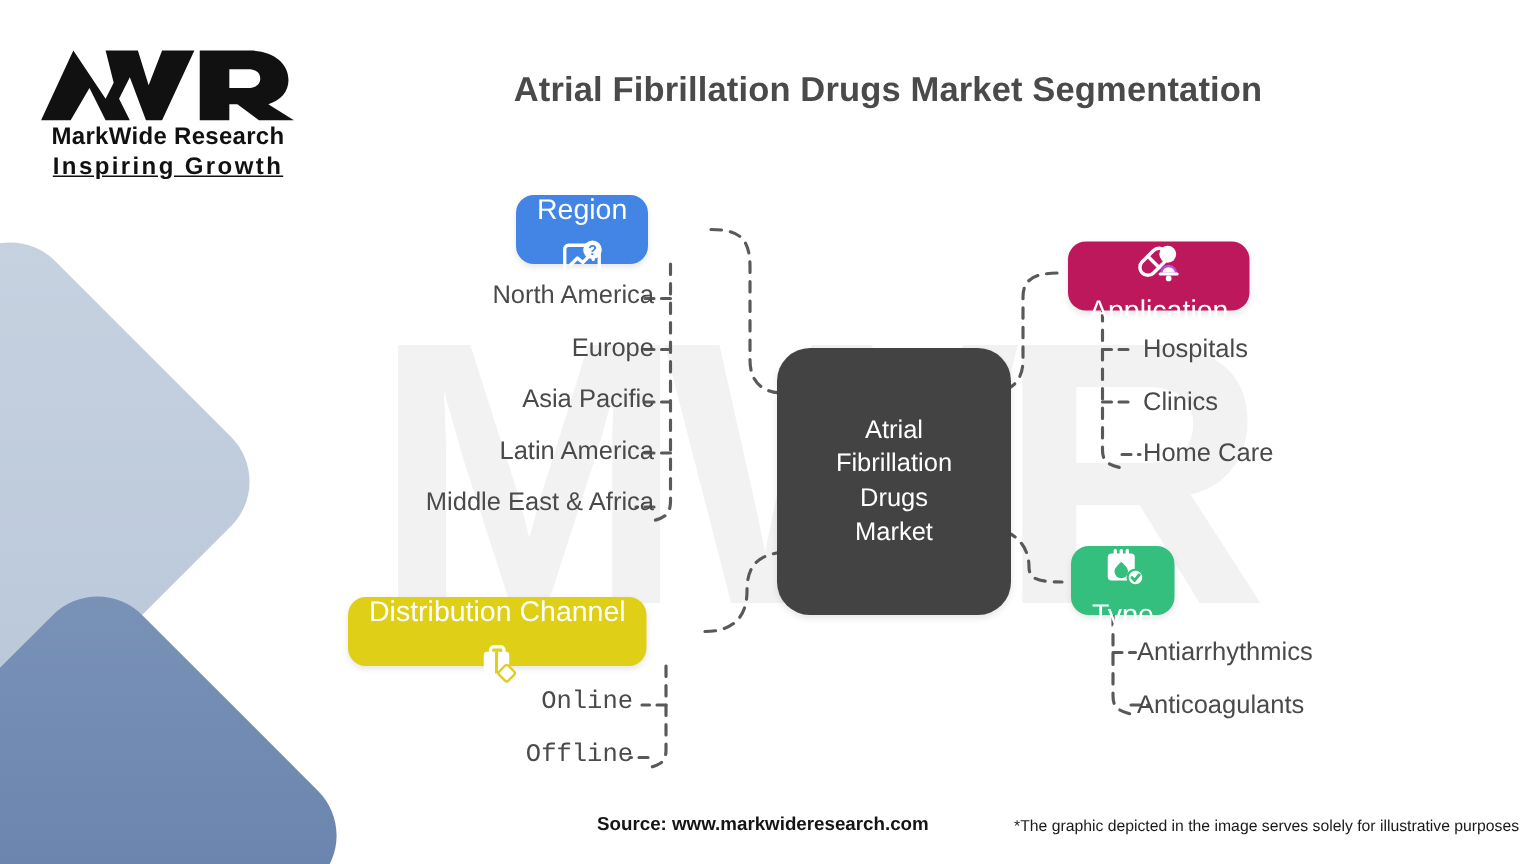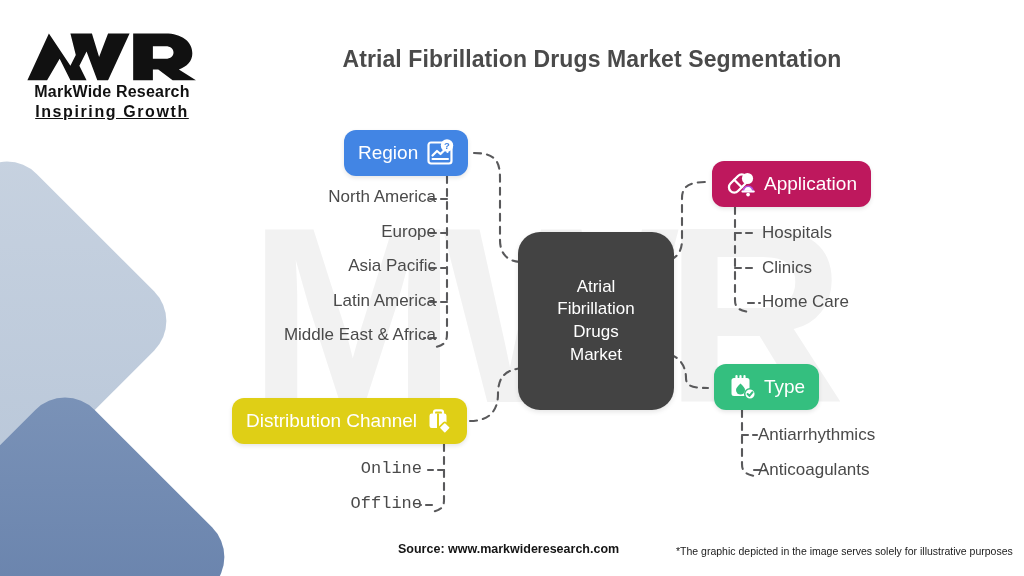--- a/index.html
+++ b/index.html
@@ -100,20 +100,21 @@
   .badge {
     position: absolute;
     display: flex; align-items: center; gap: 8px;
     padding: 0 14px;
     height: 46px;
     border-radius: 12px;
     box-shadow: 0 2px 4px rgba(0,0,0,.10);
     color: #ffffff;
     font-size: 19px; font-weight: 500;
     white-space: nowrap;
+    flex-direction: column;
   }
   .badge svg { display: block; flex: 0 0 auto; }
   #badge-region        { left: 344px; top: 130px; background: #4285e4; }
   #badge-application   { left: 712px; top: 161px; background: #be185d; justify-content: space-between; }
   #badge-type          { left: 714px; top: 364px; background: #34bf7f; }
   #badge-distribution  { left: 232px; top: 398px; background: #dfcf16; }
 
   
   .leaf-list { position: absolute; }
   .leaf-item {

